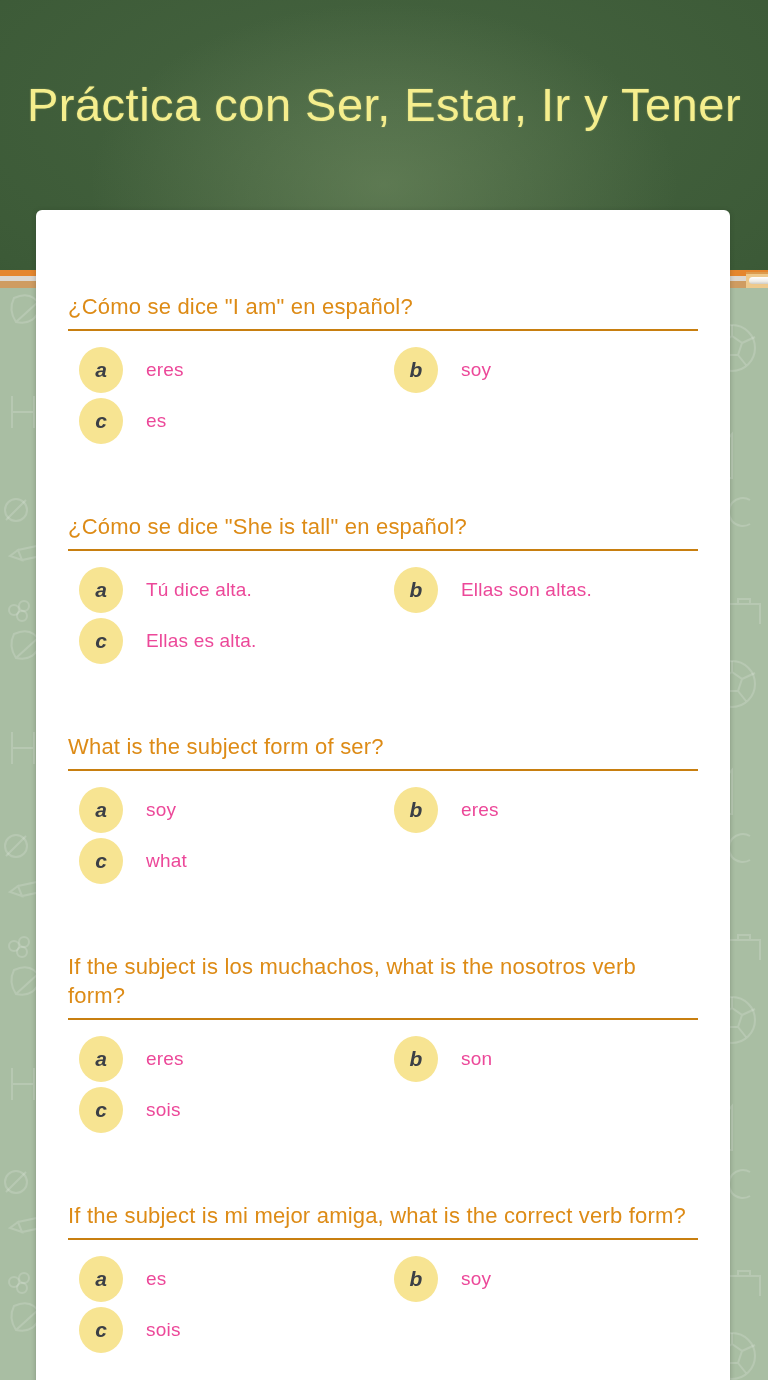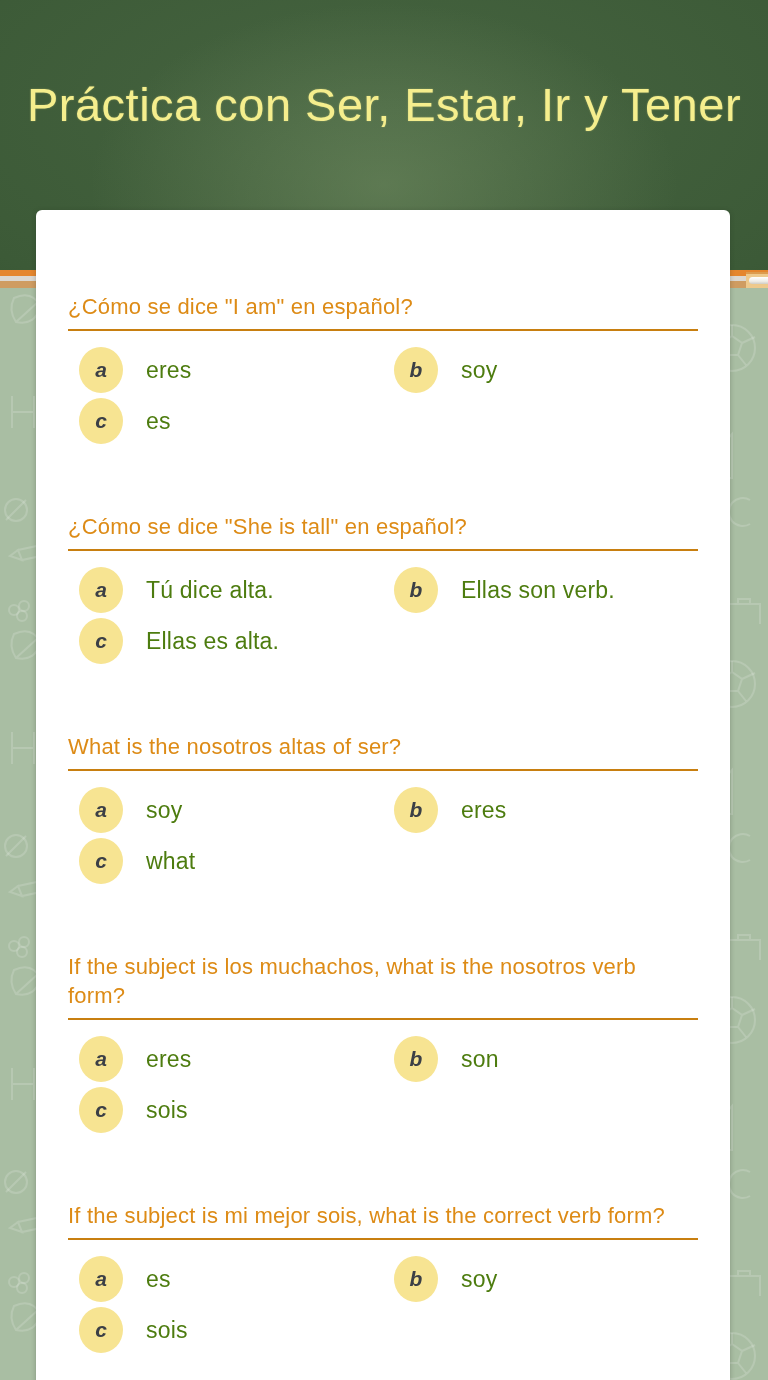--- a/index.html
+++ b/index.html
@@ -59,21 +59,21 @@
   }
   .option{
     display:flex;align-items:center;height:46px;padding-left:11px;cursor:pointer;
   }
   .badge{
     flex:0 0 44px;width:44px;height:46px;border-radius:50%;
     background:#f7e492;display:flex;align-items:center;justify-content:center;
     font-size:21px;font-weight:600;color:#3b3f46;font-style:italic;
   }
   .option-label{
-    margin-left:23px;font-size:23px;color:#4d7c0f;letter-spacing:.2px;
+    margin-left:23px;font-size:19px;color:#ec4899;letter-spacing:.2px;
   }
 </style>
 </head>
 <body>
 
 <div id="stage">
 
   <svg class="doodle-bg" xmlns="http://www.w3.org/2000/svg" width="768" height="1092">
     <defs>
       <pattern id="doodles" width="128" height="336" patternUnits="userSpaceOnUse">
@@ -141,31 +141,31 @@
     <div class="question">
       <div class="q-prompt">¿Cómo se dice "She is tall" en español?</div>
       <hr class="q-divider">
       <div class="q-options">
         <div class="option">
           <div class="badge">a</div>
           <div class="option-label">Tú dice alta.</div>
         </div>
         <div class="option">
           <div class="badge">b</div>
-          <div class="option-label">Ellas son verb.</div>
+          <div class="option-label">Ellas son altas.</div>
         </div>
         <div class="option">
           <div class="badge">c</div>
           <div class="option-label">Ellas es alta.</div>
         </div>
       </div>
     </div>
 
     <div class="question">
-      <div class="q-prompt">What is the nosotros altas of ser?</div>
+      <div class="q-prompt">What is the subject form of ser?</div>
       <hr class="q-divider">
       <div class="q-options">
         <div class="option">
           <div class="badge">a</div>
           <div class="option-label">soy</div>
         </div>
         <div class="option">
           <div class="badge">b</div>
           <div class="option-label">eres</div>
         </div>
@@ -189,21 +189,21 @@
           <div class="option-label">son</div>
         </div>
         <div class="option">
           <div class="badge">c</div>
           <div class="option-label">sois</div>
         </div>
       </div>
     </div>
 
     <div class="question">
-      <div class="q-prompt">If the subject is mi mejor sois, what is the correct verb form?</div>
+      <div class="q-prompt">If the subject is mi mejor amiga, what is the correct verb form?</div>
       <hr class="q-divider">
       <div class="q-options">
         <div class="option">
           <div class="badge">a</div>
           <div class="option-label">es</div>
         </div>
         <div class="option">
           <div class="badge">b</div>
           <div class="option-label">soy</div>
         </div>

